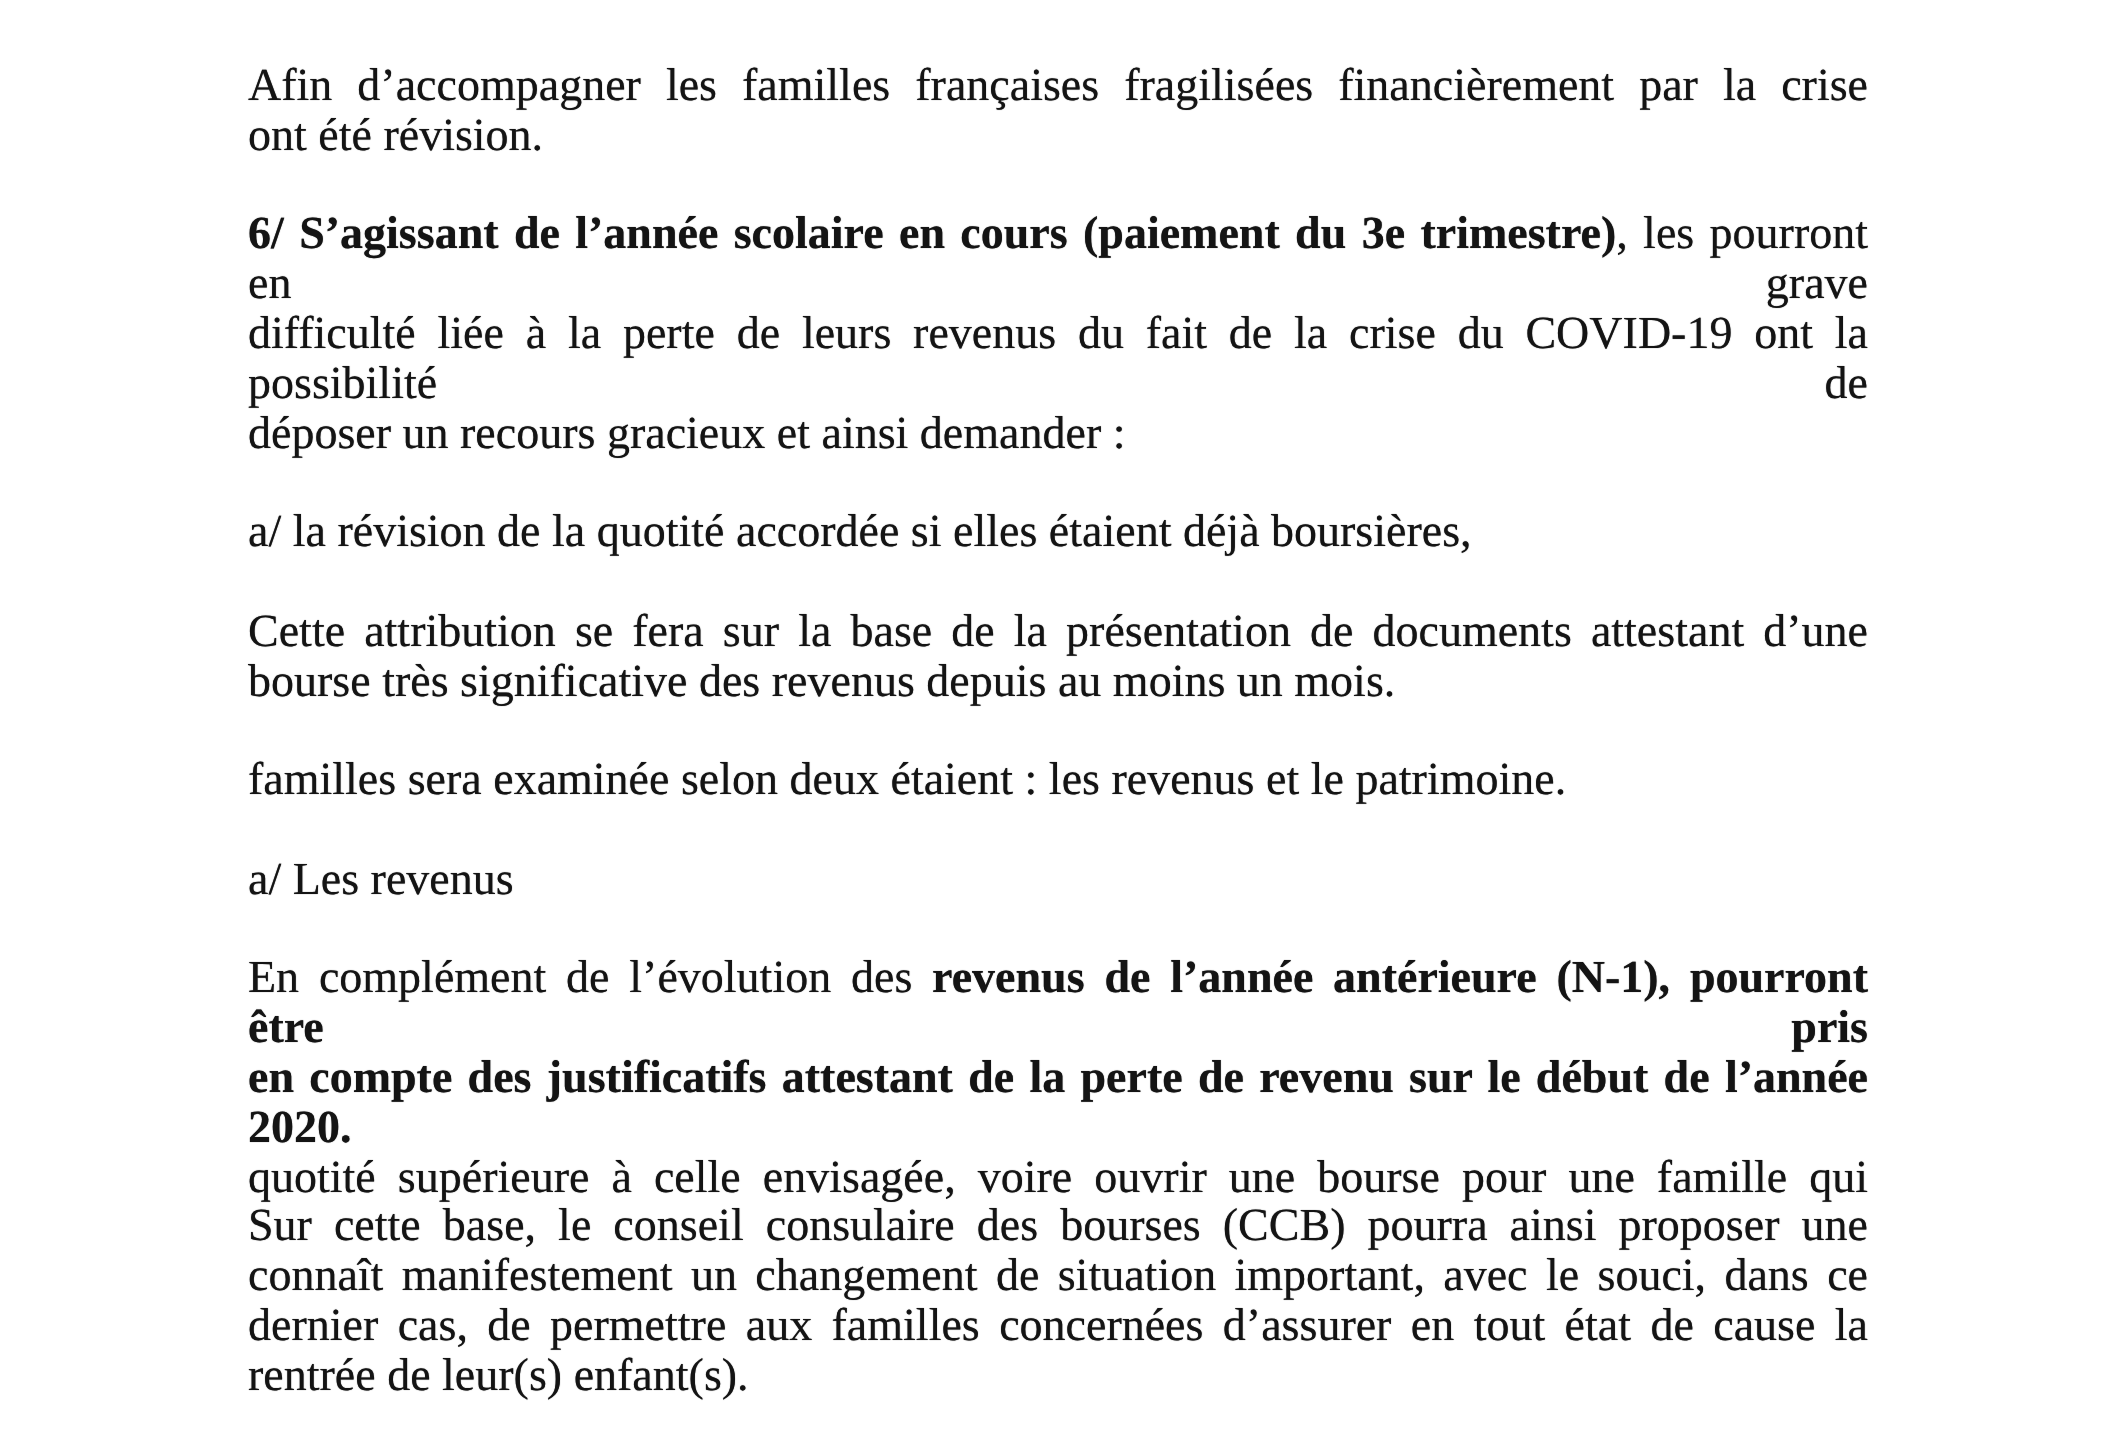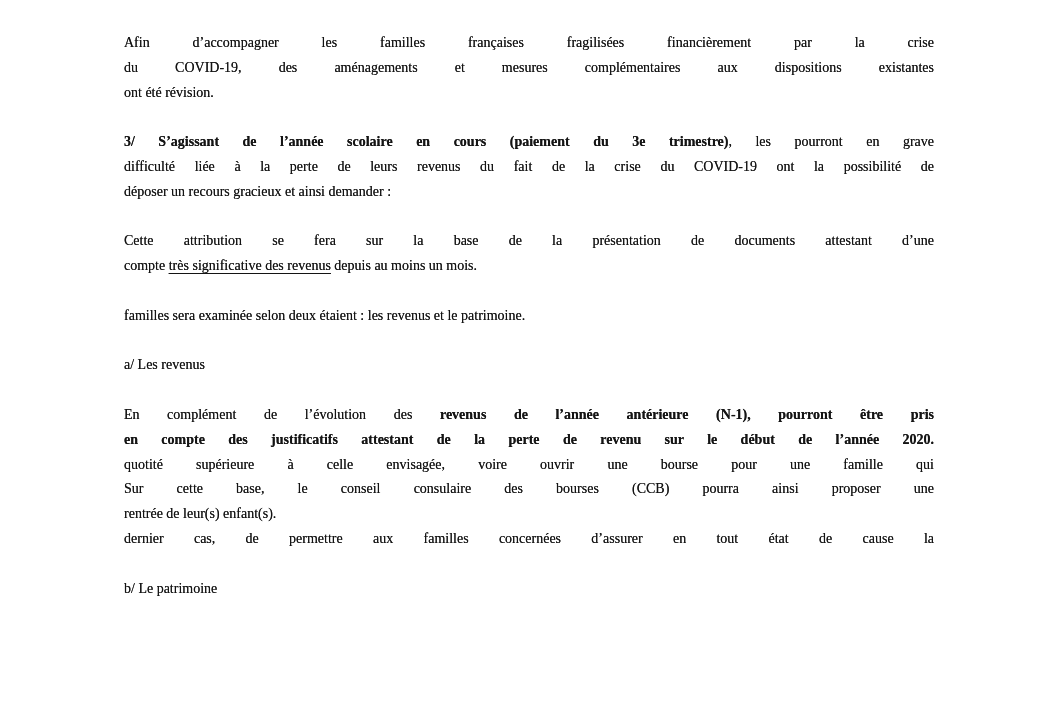--- a/index.html
+++ b/index.html
@@ -14,68 +14,71 @@
     color: #141414;
   }
   .page {
     position: absolute;
     left: 124px;
     top: 31px;
     width: 810px;
   }
   .para { margin: 0 0 24.8px 0; }
   .line {
-    font-size: 14px;
+    font-size: 23px;
     line-height: 24.8px;
     text-align: justify;
     text-align-last: justify;
     white-space: normal;
     text-shadow: 0 0 0.45px rgba(0,0,0,0.75);
   }
   .line.last { text-align-last: left; }
   .bold { font-weight: 700; }
-  .und { text-decoration: underline; text-decoration-thickness: 1.4px; text-underline-offset: 2.5px; }
+  .und { text-decoration-thickness: 1.4px; text-underline-offset: 2.5px; }
 </style>
 </head>
 <body>
 
 <div class="page">
 
   <div class="para">
     <div class="line"><span>Afin d’accompagner les familles françaises fragilisées financièrement par la crise</span></div>
-    <div class="line"><span>du COVID-19, des aménagements et mesures complémentaires aux dispositions existantes</span></div>
     <div class="line last"><span>ont été révision.</span></div>
   </div>
 
   <div class="para">
-    <div class="line"><span class="bold">3/ S’agissant de l’année scolaire en cours (paiement du 3e trimestre)</span><span>, les pourront en grave</span></div>
+    <div class="line"><span class="bold">6/ S’agissant de l’année scolaire en cours (paiement du 3e trimestre)</span><span>, les pourront en grave</span></div>
     <div class="line"><span>difficulté liée à la perte de leurs revenus du fait de la crise du COVID-19 ont la possibilité de</span></div>
     <div class="line last"><span>déposer un recours gracieux et ainsi demander :</span></div>
   </div>
 
+  <div class="para">
+    <div class="line last"><span>a/ la révision de la quotité accordée si elles étaient déjà boursières,</span></div>
+  </div>
 
   <div class="para">
     <div class="line"><span>Cette attribution se fera sur la base de la présentation de documents attestant d’une</span></div>
-    <div class="line last"><span>compte </span><span class="und">très significative des revenus</span><span> depuis au moins un mois.</span></div>
+    <div class="line last"><span>bourse </span><span class="und">très significative des revenus</span><span> depuis au moins un mois.</span></div>
   </div>
 
   <div class="para">
     <div class="line last"><span>familles sera examinée selon deux étaient : les revenus et le patrimoine.</span></div>
   </div>
 
   <div class="para">
     <div class="line last"><span>a/ Les revenus</span></div>
   </div>
 
   <div class="para">
     <div class="line"><span>En complément de l’évolution des </span><span class="bold">revenus de l’année antérieure (N-1), pourront être pris</span></div>
     <div class="line"><span class="bold">en compte des justificatifs attestant de la perte de revenu sur le début de l’année 2020.</span></div>
     <div class="line"><span>quotité supérieure à celle envisagée, voire ouvrir une bourse pour une famille qui</span></div>
     <div class="line"><span>Sur cette base, le conseil consulaire des bourses (CCB) pourra ainsi proposer une</span></div>
+    <div class="line"><span>connaît manifestement un changement de situation important, avec le souci, dans ce</span></div>
+    <div class="line"><span>dernier cas, de permettre aux familles concernées d’assurer en tout état de cause la</span></div>
     <div class="line last"><span>rentrée de leur(s) enfant(s).</span></div>
-    <div class="line"><span>dernier cas, de permettre aux familles concernées d’assurer en tout état de cause la</span></div>
   </div>
 
   <div class="para">
     <div class="line last"><span>b/ Le patrimoine</span></div>
   </div>
 
 </div>
 
 </body></html>

